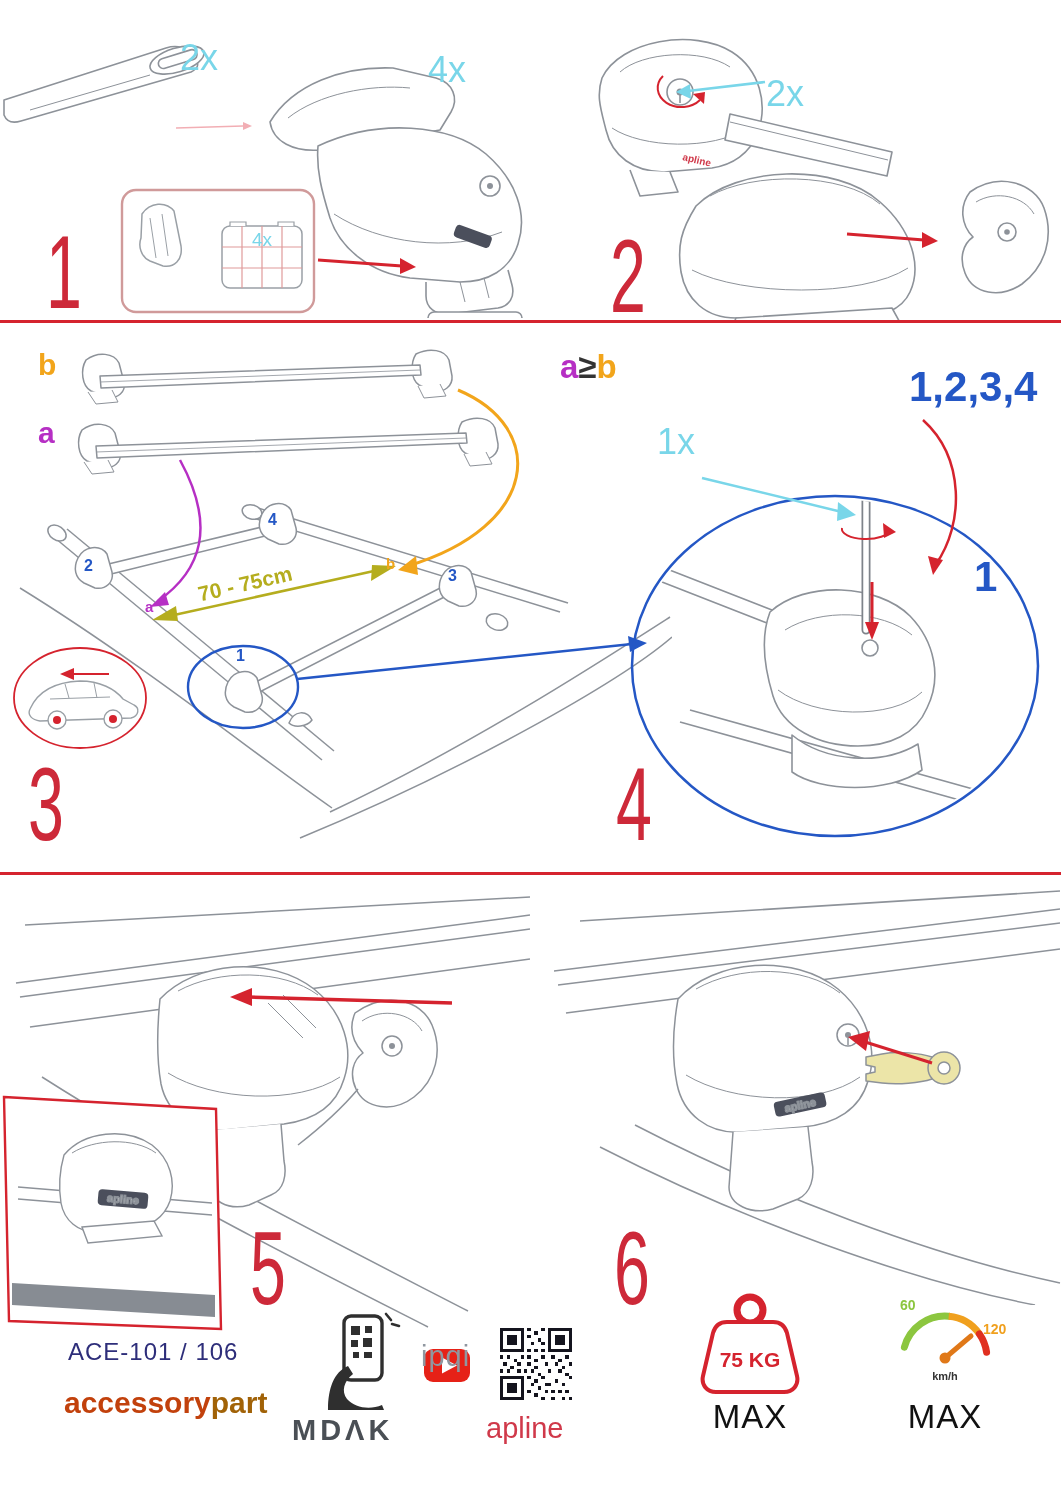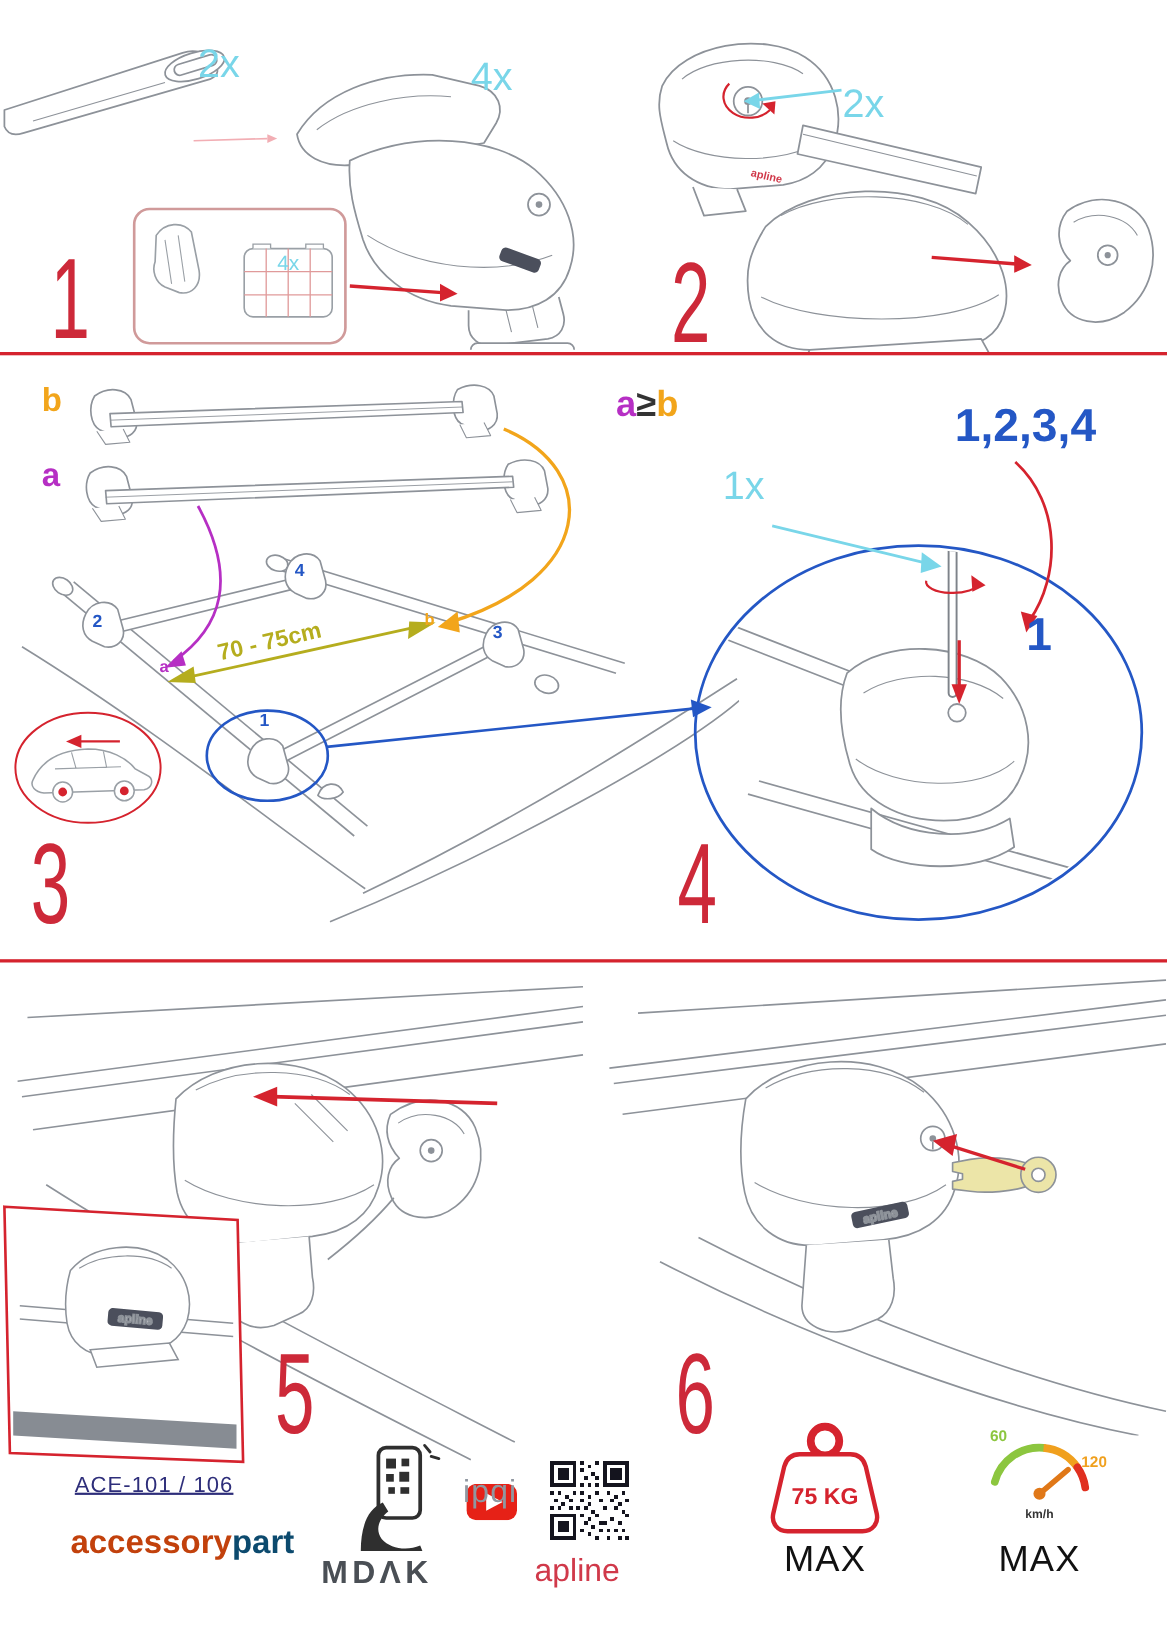--- a/index.html
+++ b/index.html
@@ -9,30 +9,30 @@
   .abs { position:absolute; }
   .t { position:absolute; line-height:1; white-space:nowrap; }
   .stepnum { font-size:104px; font-weight:400; color:#cd2939;
              transform:scaleX(.62); transform-origin:left top; letter-spacing:-2px; }
   .qty { color:#79d6e9; font-size:36px; font-weight:400; }
   .qty-sm { color:#79d6e9; font-size:19px; font-weight:400; }
   .divider { position:absolute; left:0; width:1061px; height:3px; background:#d5232e; }
   .lbl-a { color:#b62fc4; font-size:30px; font-weight:bold; }
   .lbl-b { color:#f2a51b; font-size:30px; font-weight:bold; }
   .rule { font-size:33px; font-weight:bold; }
-  .blue-big { color:#2457c5; font-size:42px; font-weight:bold; }
+  .blue-big { color:#2457c5; font-size:42px; font-weight:bold;margin-left:41px; }
   .pos { color:#2457c5; font-size:16px; font-weight:bold; }
   .pos-a { color:#b62fc4; font-size:15px; font-weight:bold; }
   .pos-b { color:#f2a51b; font-size:15px; font-weight:bold; }
   .span-lbl { color:#b5ad1e; font-size:21px; font-weight:bold;
               transform:rotate(-13deg); transform-origin:left top; }
-  .prod { color:#2e2e7a; font-size:20px; font-weight:500; letter-spacing:1px;text-decoration:underline; }
+  .prod { color:#2e2e7a; font-size:24px; font-weight:500; letter-spacing:1px; }
   .brand { font-size:30px; font-weight:bold; }
   .brand .b1 { color:#c2410c; }
-  .brand .b2 { color:#0c4a6e; }
+  .brand .b2 { color:#a16207; }
   .partner1 { color:#4a4f55; font-size:29px; font-weight:bold; letter-spacing:4px; }
   .partner2 { color:#9097a0; font-size:29px; font-weight:500; letter-spacing:1px; }
   .partner3 { color:#d0394a; font-size:29px; font-weight:500; }
   .max { position:absolute; text-align:center; font-size:33px; font-weight:500;
          color:#111111; letter-spacing:1px; }
   svg text { font-family:"Liberation Sans", sans-serif; }
 </style>
 </head>
 <body>
 

